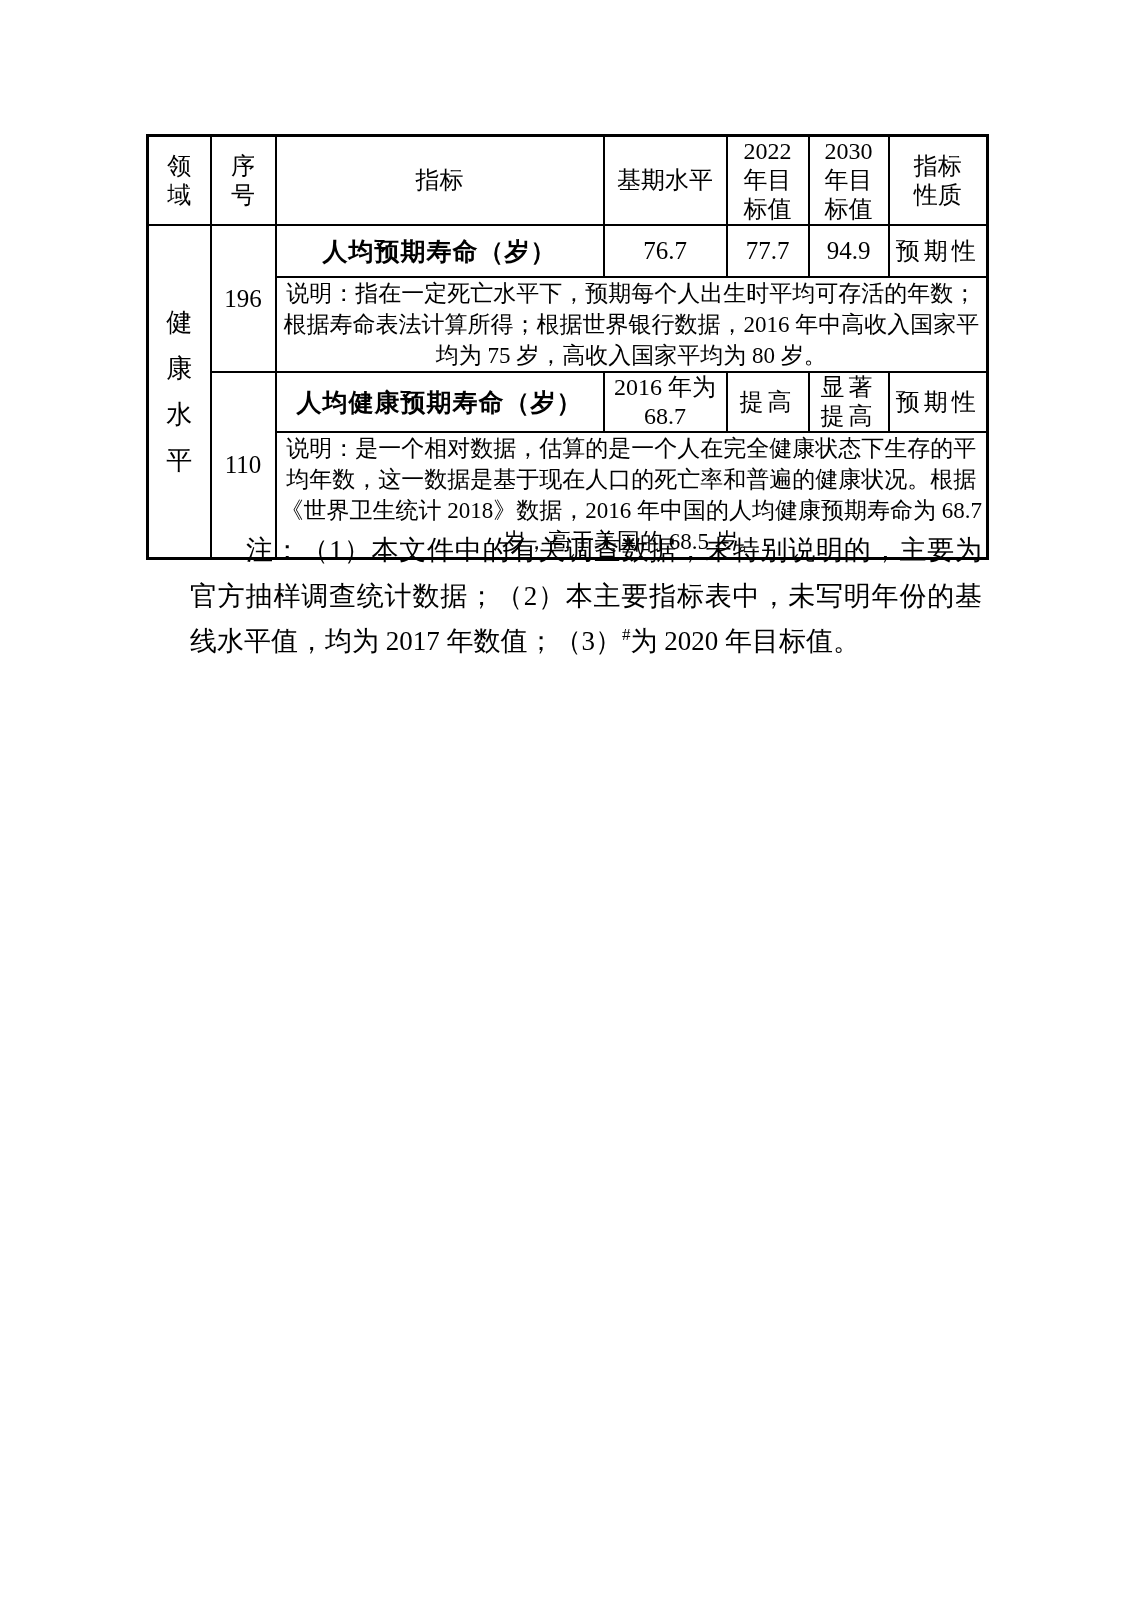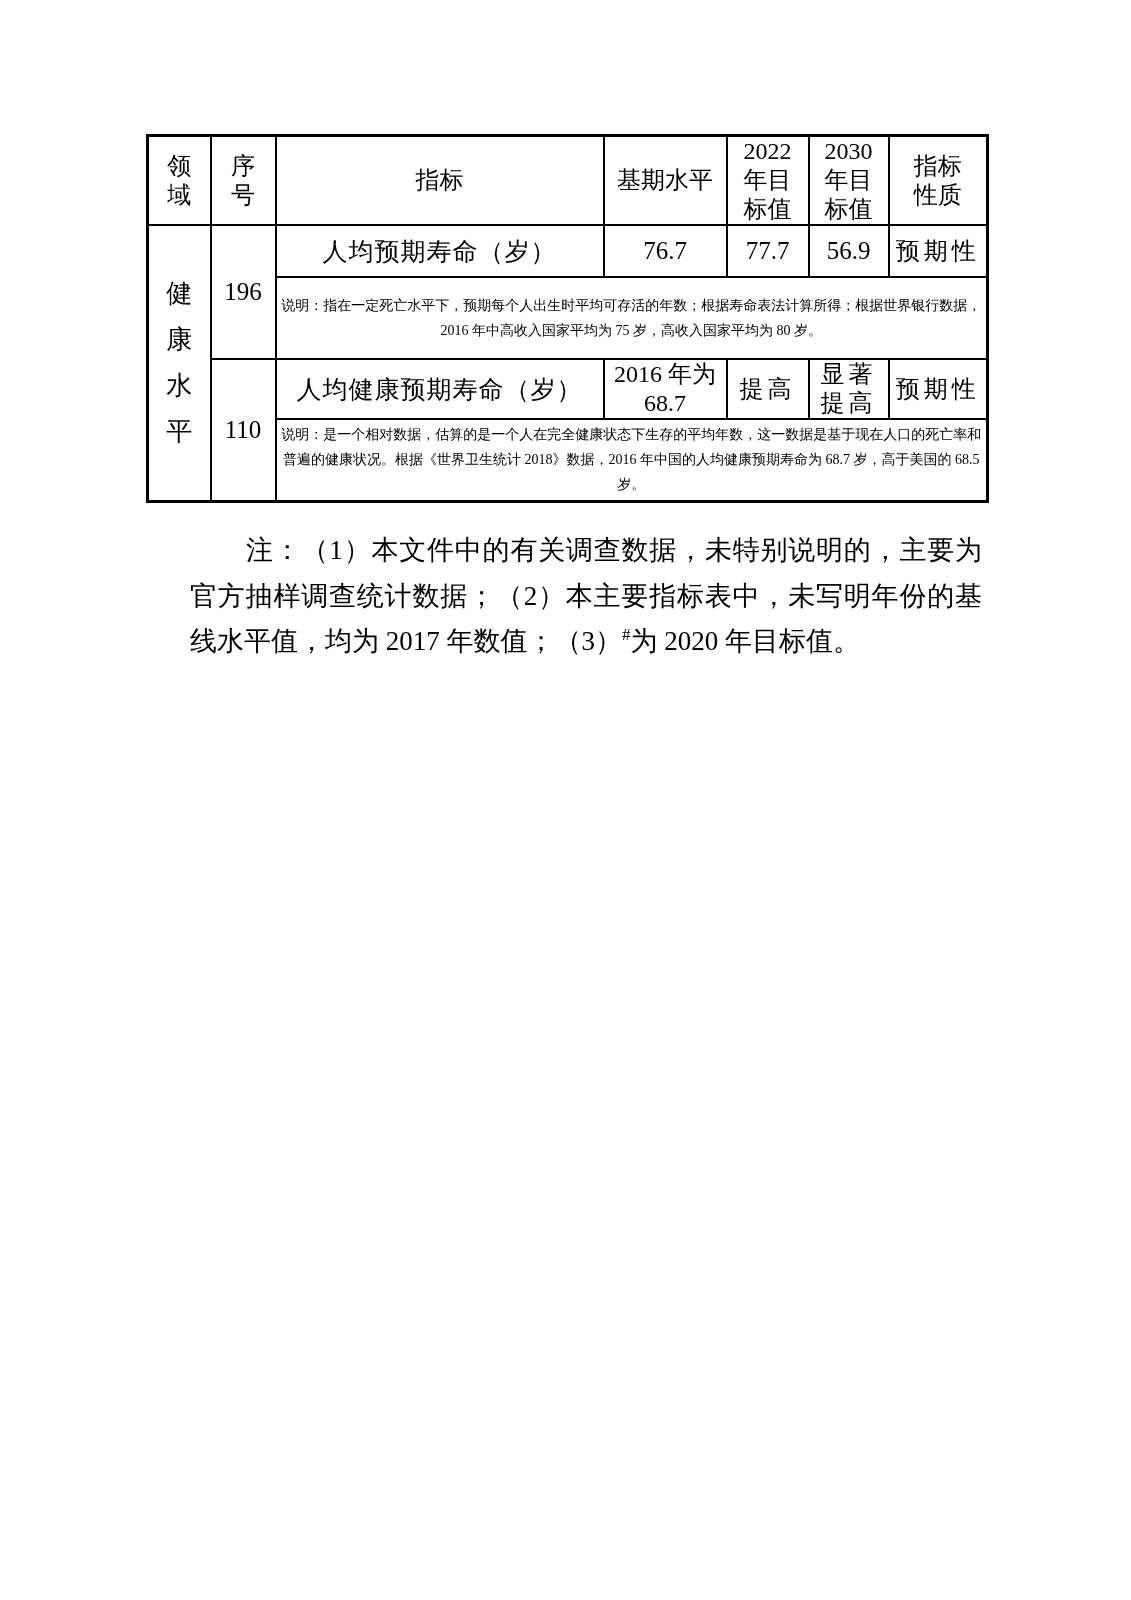--- a/index.html
+++ b/index.html
@@ -46,43 +46,43 @@
   }
   .cell-domain {
     font-size: 26px;
     line-height: 46px;
     white-space: pre-line;
   }
   .cell-serial { font-size: 25px; }
   .cell-indicator {
     text-align: left;
     padding-left: 13px;
-    font-weight: normal;
+    font-weight: bold;
     font-size: 25px;
     letter-spacing: 1px;
     margin-top: 12px;
   }
   .cell-num { font-size: 25px; }
   .cell-baseline-multi {
     font-size: 24px;
     line-height: 29px;
     white-space: pre-line;
     border-radius: 17px;
   }
   .cell-word {
     font-size: 24px;
     line-height: 29px;
     letter-spacing: 4px;
     white-space: pre-line;
     margin-left: 44px;
   }
   .cell-desc {
     text-align: justify;
-    font-size: 14px;
-    line-height: 25px;
+    font-size: 23px;
+    line-height: 31px;
     padding: 2px 8px 2px 13px;
   }
 
   
   .note {
     position: absolute;
     left: 190px; top: 501px;
     width: 792px;
     font-size: 27px;
     line-height: 45.5px;
@@ -138,21 +138,21 @@
 
       <tr class="r-ind-123">
         <td class="cell-domain" rowspan="4">健
 康
 水
 平</td>
         <td class="cell-serial" rowspan="2">196</td>
         <td class="cell-indicator">人均预期寿命（岁）</td>
         <td class="cell-num">76.7</td>
         <td class="cell-num">77.7</td>
-        <td class="cell-num">56.9</td>
+        <td class="cell-num">94.9</td>
         <td class="cell-word">预期性</td>
       </tr>
       <tr class="r-desc-123">
         <td class="cell-desc" colspan="5">说明：指在一定死亡水平下，预期每个人出生时平均可存活的年数；根据寿命表法计算所得；根据世界银行数据，2016 年中高收入国家平均为 75 岁，高收入国家平均为 80 岁。</td>
       </tr>
 
       <tr class="r-ind-124">
         <td class="cell-serial" rowspan="2">110</td>
         <td class="cell-indicator">人均健康预期寿命（岁）</td>
         <td class="cell-baseline-multi">2016 年为

